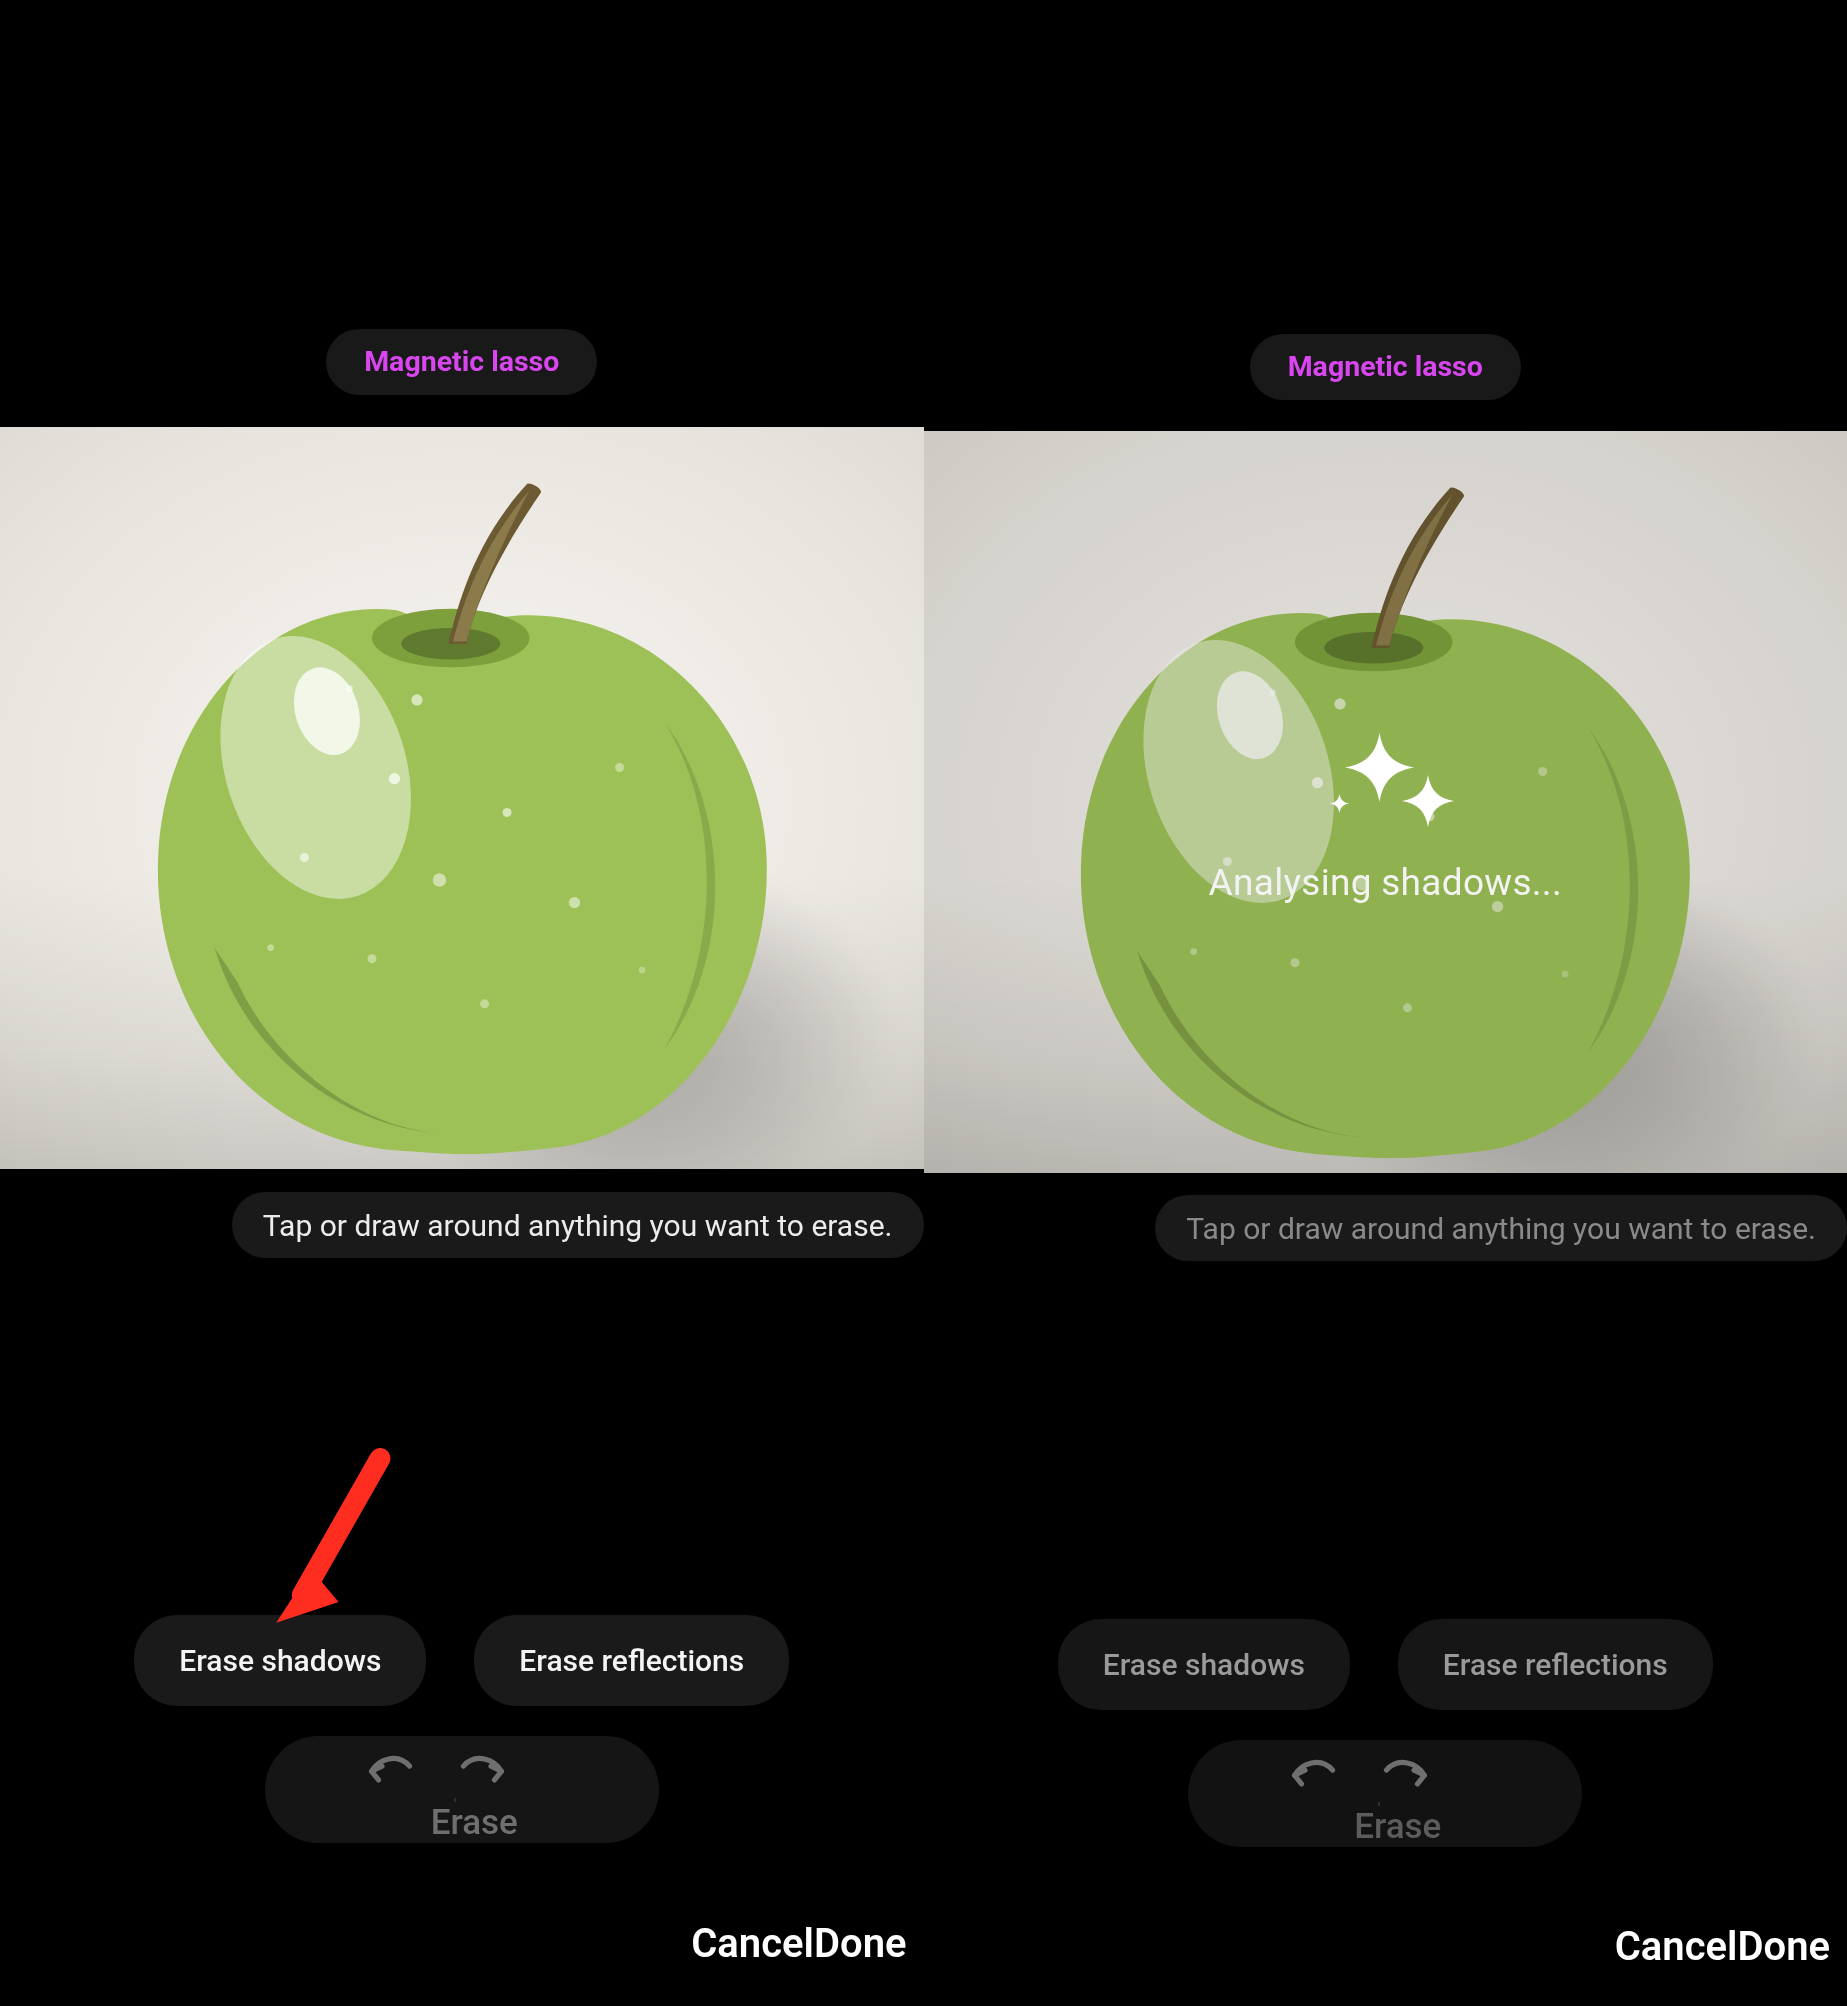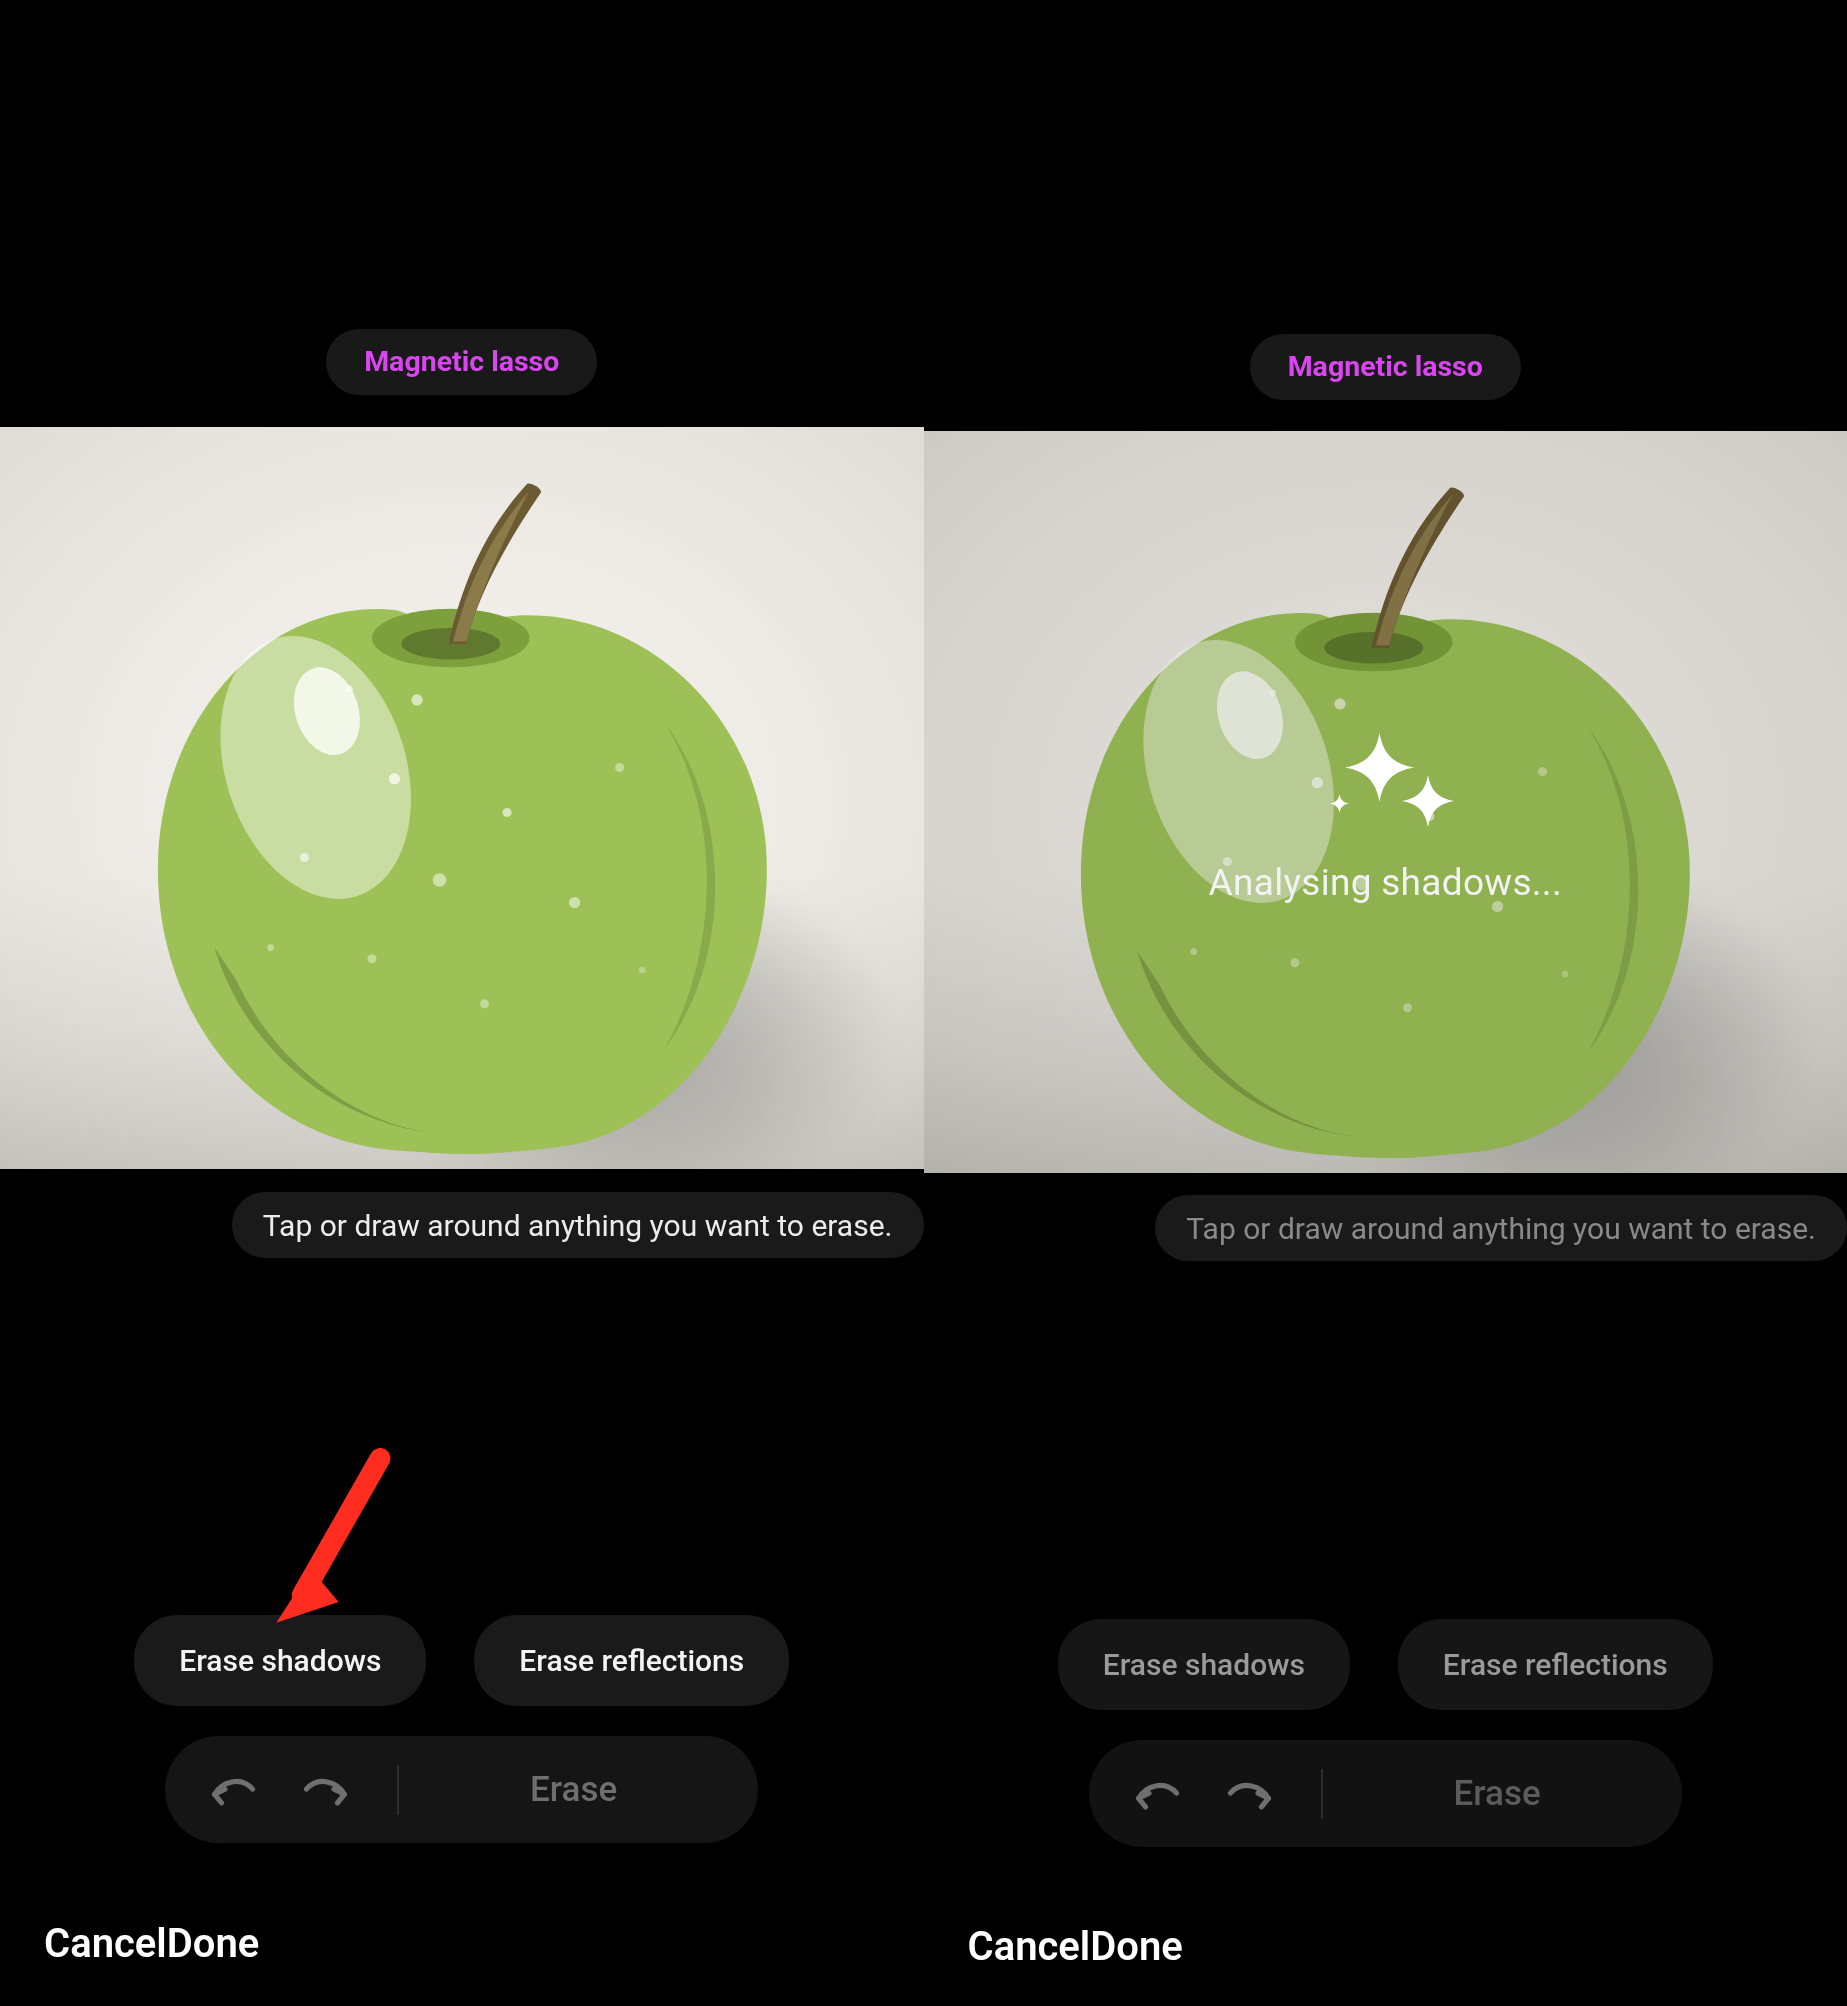--- a/index.html
+++ b/index.html
@@ -34,30 +34,30 @@
     .arrow { position: absolute; width: 147px; height: 190px; z-index: 6; }
     .arrow svg path { stroke: #ff2d1f; stroke-width: 24; stroke-linecap: round; fill: none; }
     .arrow svg polygon { fill: #ff2d1f; }
 
     .actions-row { position: absolute; left: 0; right: 0; top: 1615px; display: flex; justify-content: center; gap: 48px; }
     .action-chip { background: #1a1a1a; color: #f4f4f4; font-size: 30px; font-weight: 500; padding: 28px 45px; border-radius: 43px; }
     .action-chip.dim { color: #9a9a9a; background: #161616; }
     .action-chip-label { display:block; text-align:center; }
 
     .tool-row { position: absolute; left: 0; right: 0; top: 1736px; display: flex; justify-content: center; }
-    .tool-bar { display: flex; align-items: center; background: #151515; border-radius: 55px; height: 107px; padding: 0 48px 0 35px; gap: 0; }
+    .tool-bar { display: flex; align-items: center; background: #151515; border-radius: 55px; height: 107px; padding: 0 48px 0 35px; gap: 0; flex-direction: column; }
     .tool-bar.dim { background: #121212; }
     .undo-redo { display: flex; align-items: center; gap: 35px; padding-right: 38px; }
     .icon-btn { width: 62px; height: 62px; display:flex; align-items:center; justify-content:center; color: #6f6f6f; }
     .icon-btn svg { width: 50px; height: 50px; }
     .v-sep { width: 1.7px; height: 50px; background: #2d2d2d; }
     .erase-btn { flex: 0 0 auto; min-width: 311px; display:flex; justify-content:center; align-items:center; color: #6f6f6f; font-size: 35px; font-weight: 500; padding-left: 38px; }
     .erase-btn.dim { color: #5c5c5c; }
 
-    .bottom-actions { position: absolute; left: 0; right: 0; top: 1920px; display: flex; justify-content: flex-start; margin-left: 44px; }
+    .bottom-actions { position: absolute; left: 0; right: 17px; top: 1920px; display: flex; justify-content: flex-end; margin-left: 44px; }
     .bottom-link { color: #fff; font-size: 40px; font-weight: 600; }
   </style>
 </head>
 <body>
 
 <svg width="0" height="0" style="position:absolute">
   <defs>
     <g id="apple-illustration">
 
       <path d="M 260 120 C 150 110 55 210 50 340 C 45 470 130 590 260 600 C 330 605 330 605 400 598 C 520 586 600 455 590 330 C 580 210 480 120 370 125 C 340 127 320 135 300 140 C 285 135 275 122 260 120 Z" fill="#9dc156"></path>

